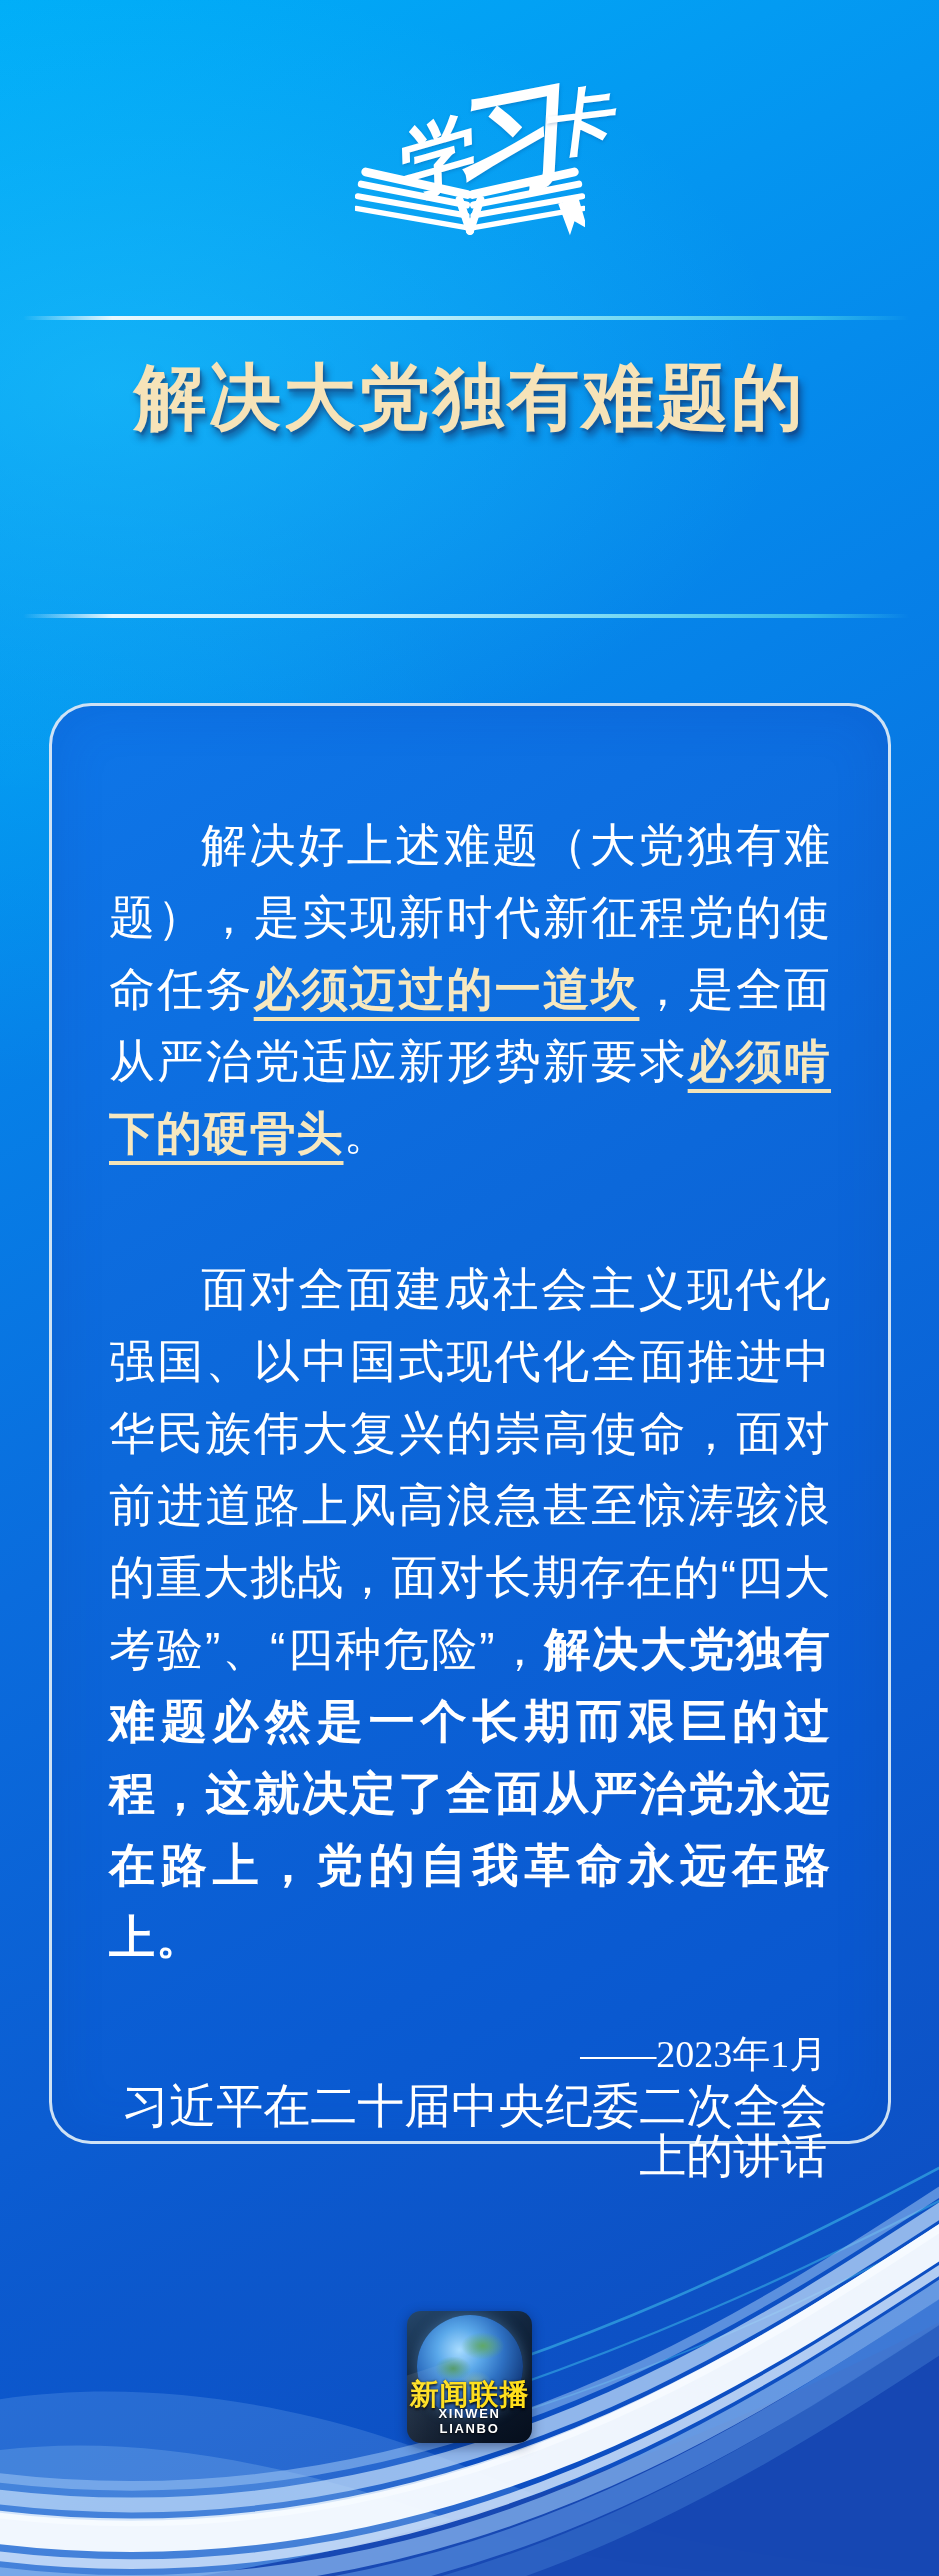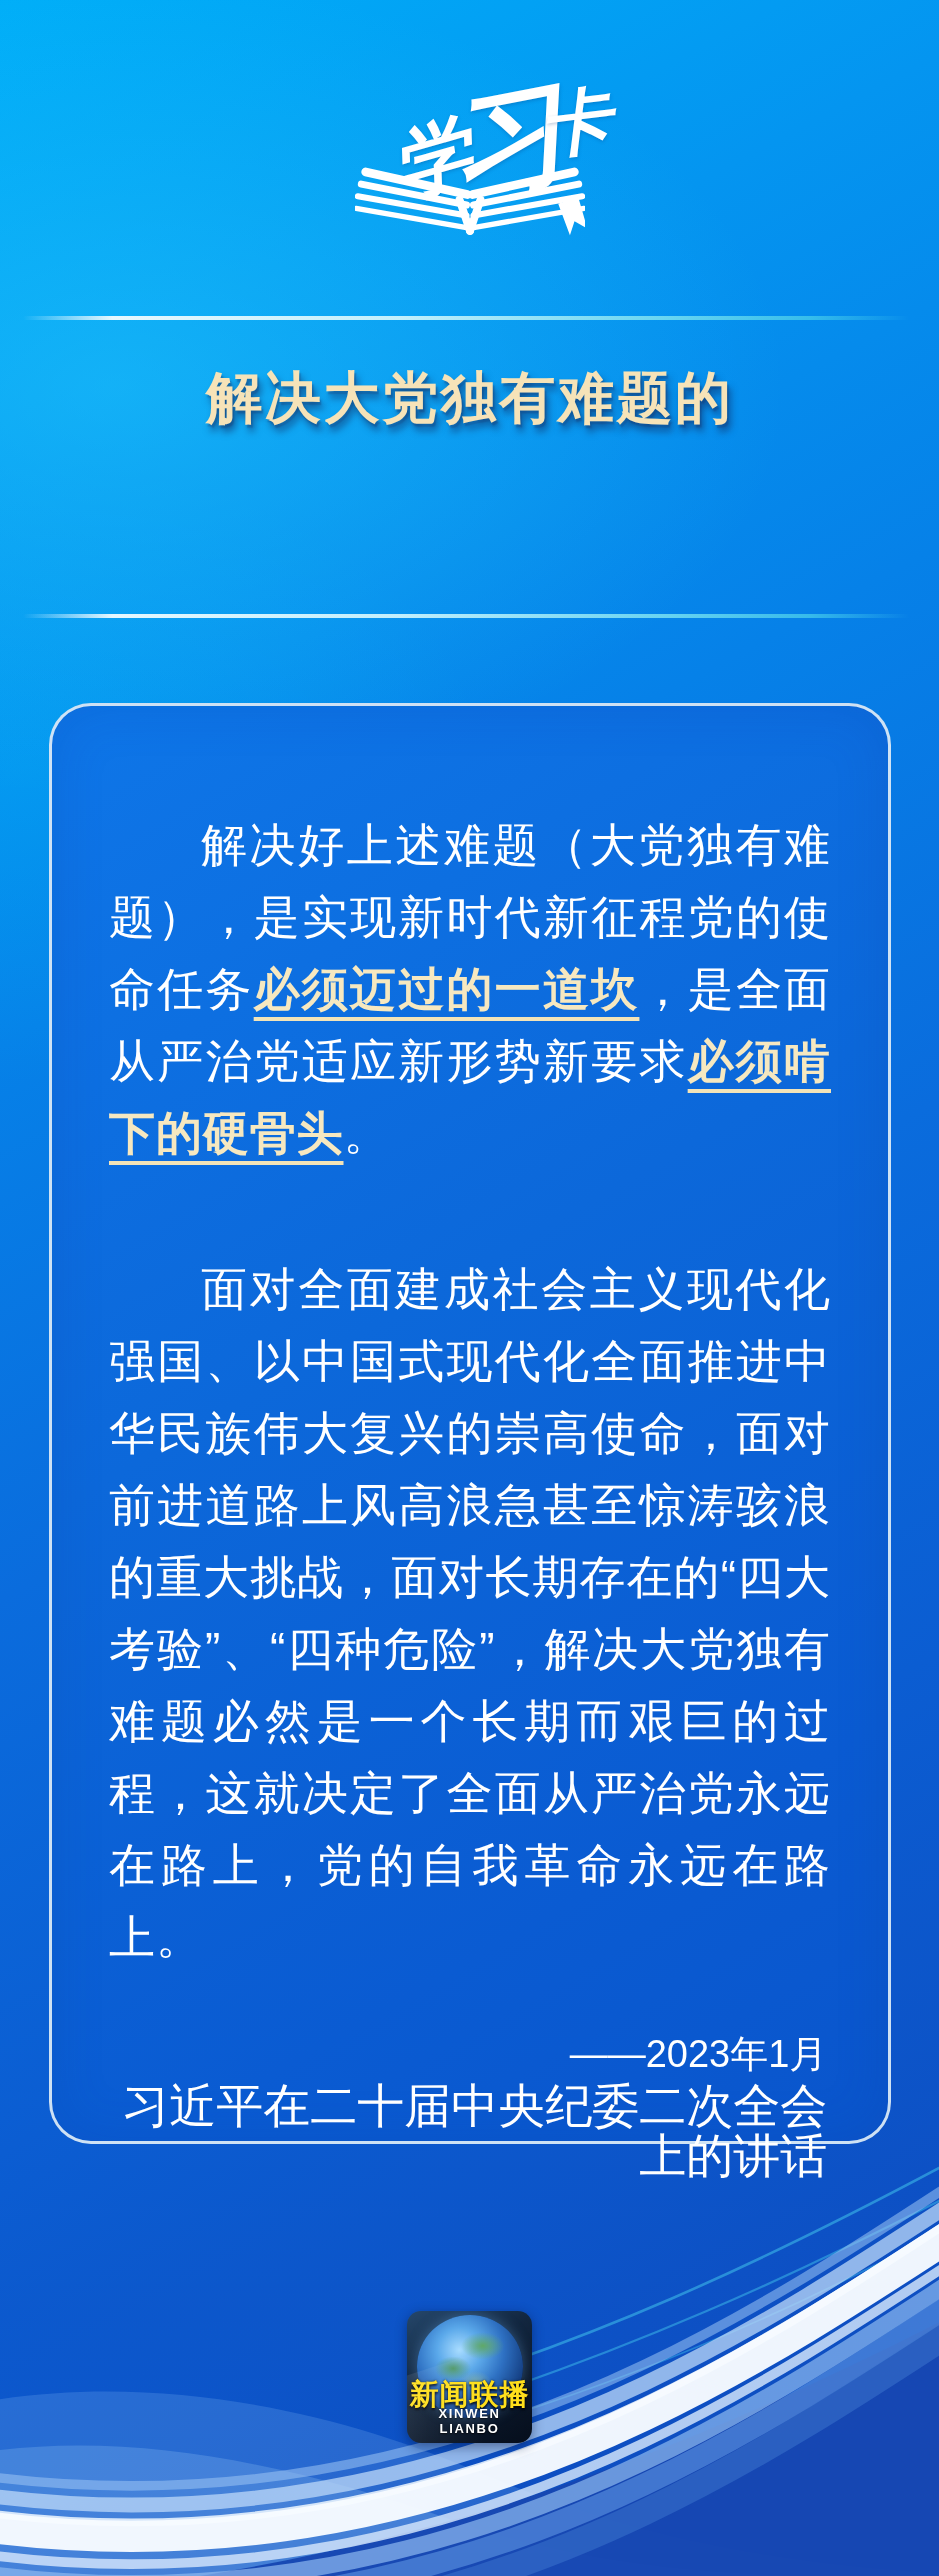--- a/index.html
+++ b/index.html
@@ -29,49 +29,49 @@
     position:absolute;left:22.6px;width:895px;height:4.4px;border-radius:2.6px;
     background:linear-gradient(90deg,rgba(255,255,255,0) 0%,rgba(242,252,255,.95) 10%,
       rgba(210,246,253,.92) 42%,rgba(120,225,242,.85) 72%,rgba(70,205,235,.75) 88%,rgba(70,205,235,0) 99%);
   }
   .divider.top{top:316px;}
   .divider.bottom{top:614px;}
   
   .title{
     position:absolute;left:0;top:353px;width:940px;
     text-align:center;font-weight:900;
-    font-size:56px;line-height:89px;letter-spacing:2.6px;
+    font-size:72px;line-height:89px;letter-spacing:2.6px;
     color:#f6e3b8;
     text-shadow:3.5px 7px 7.8px rgba(18,40,92,.55),1.7px 2.6px 1.7px rgba(25,50,105,.35);
   }
   
   .card{
     position:absolute;left:49px;top:703px;width:842px;height:1441px;
     box-sizing:border-box;border:3.5px solid rgba(224,237,246,.92);border-radius:42px;
     background:linear-gradient(150deg,#0e76e8 0%,#0c68da 42%,#0a5bd2 78%,#0a55cc 100%);
     box-shadow:inset 0 0 52px rgba(10,60,160,.18);
     padding:0 45px;
   }
   .card p{
     margin:12px;color:#ffffff;
     font-size:46px;line-height:72px;letter-spacing:0.9px;
     text-align:justify;text-indent:2em;word-break:break-all;
   }
   .para1{margin-top:103px !important;}
   .para2{margin-top:84px !important;}
   .seg-normal{font-weight:400;}
-  .seg-bold{font-weight:400;}
+  .seg-bold{font-weight:700;}
   .seg-bold-underline{
     font-weight:900;color:#f6e8c0;
     text-decoration:underline;text-decoration-thickness:4.4px;
     text-decoration-color:#f3e4b8;text-underline-offset:12.2px;
   }
   .attribution{
     margin-top:54px;padding-right:15.7px;text-align:right;color:#ffffff;
-    font-family:Liberation Sans, sans-serif;
+    font-family:Liberation Serif, serif;
   }
   .attr-date{font-size:38px;line-height:54px;}
   .attr-src{font-size:47px;line-height:50px;}
   
   .waves{position:absolute;left:0;top:2115px;width:940px;height:461px;}
   
   .cctv{
     position:absolute;left:407px;top:2311px;width:125px;height:132px;
     border-radius:14px;overflow:hidden;
     background:linear-gradient(150deg,#25476b 0%,#12263f 38%,#0a1628 72%,#060e1c 100%);

